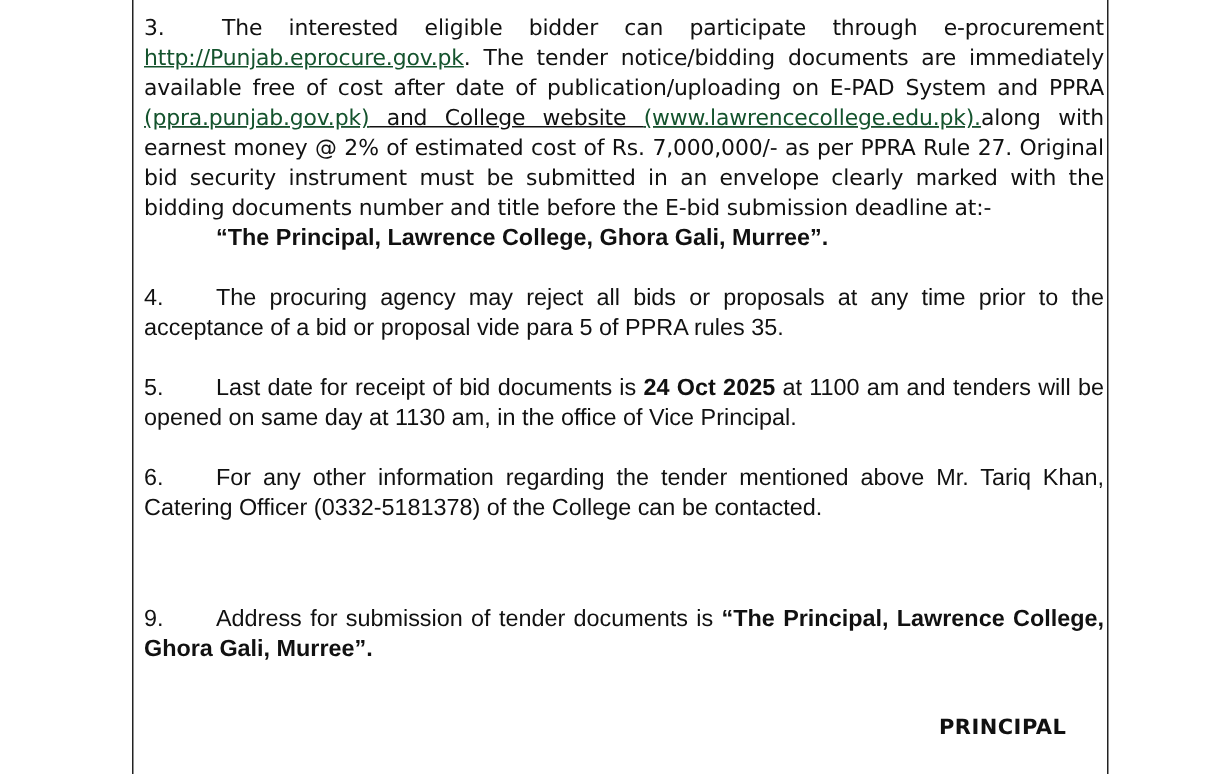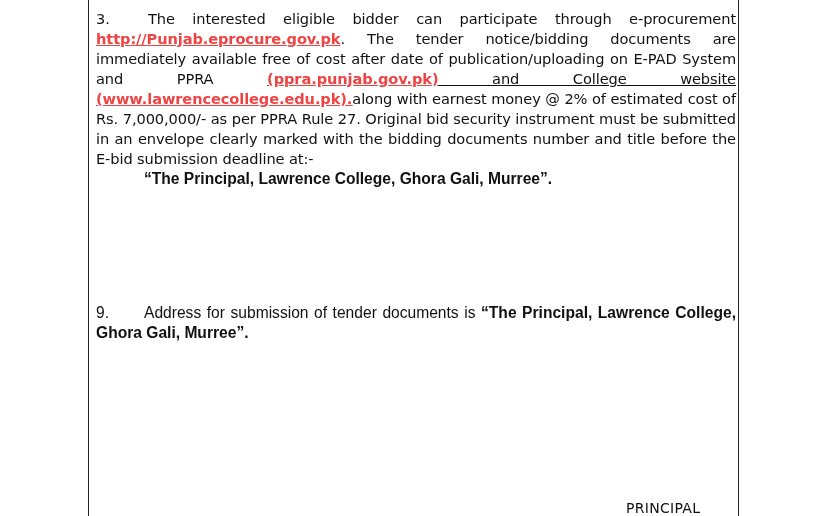--- a/index.html
+++ b/index.html
@@ -28,31 +28,31 @@
   .para1 .num { display: inline-block; width: 52px; }
   .narrow {
     font-family: "Liberation Sans Narrow", "Liberation Sans", sans-serif;
     font-size: 15.6px;
     line-height: 20px;
     text-align: justify;
     transform-origin: left top;
   }
   .p { margin: 0; }
   .num2 { display: inline-block; width: 48px; }
-  a.link { color: #ef4444; text-decoration: underline; font-weight: bold; }
+  a.link { color: #14532d; text-decoration: underline; }
   .ul { text-decoration: underline; }
   .addr1 { font-weight: bold; padding-left: 48px; }
   .b { font-weight: bold; }
   .gap-lg { height: 20px; }
   .gap-md { height: 17px; }
   .principal {
     position: absolute;
-    left: 626px; top: 500px;
+    left: 626px; top: 477px;
     font-family: "DejaVu Sans", sans-serif;
-    font-weight: normal;
+    font-weight: bold;
     font-size: 14px;
     letter-spacing: 0.3px;
     color: #111;
   }
 </style>
 </head>
 <body>
 
 <div class="page"></div>
 
@@ -62,26 +62,35 @@
     <span class="num">3.</span><span>The interested eligible bidder can participate through e-procurement</span>
     <a class="link" href="#">http://Punjab.eprocure.gov.pk</a><span>. The tender notice/bidding documents are immediately available free of cost after date of publication/uploading on E-PAD System and  PPRA</span>
     <span class="ul"><a class="link" href="#">(ppra.punjab.gov.pk)</a><span> and College website </span><a class="link" href="#">(www.lawrencecollege.edu.pk).</a></span><span>along with earnest money @ 2% of estimated cost of Rs. 7,000,000/- as per PPRA Rule 27. Original bid security instrument must be submitted in an envelope clearly marked with the bidding documents number and title before the E-bid submission deadline at:-</span>
   </p>
 
   <div class="narrow">
     <p class="p addr1">“The Principal, Lawrence College, Ghora Gali, Murree”.</p>
 
     <div class="gap-lg"></div>
 
+    <p class="p">
+      <span class="num2">4.</span><span>The procuring agency may reject all bids or proposals at any time prior to the acceptance of a bid or proposal vide para 5 of PPRA rules 35.</span>
+    </p>
 
     <div class="gap-lg"></div>
 
+    <p class="p">
+      <span class="num2">5.</span><span>Last date for receipt of bid documents is </span><span class="b">24 Oct 2025</span><span> at 1100 am and tenders will be opened on same day at 1130 am, in the office of Vice Principal.</span>
+    </p>
 
     <div class="gap-lg"></div>
 
+    <p class="p">
+      <span class="num2">6.</span><span>For any other information regarding the tender mentioned above Mr. Tariq Khan, Catering Officer (0332-5181378) of the College can be contacted.</span>
+    </p>
 
     <div class="gap-lg"></div>
 
 
     <div class="gap-md"></div>
 
 
     <div class="gap-md"></div>
 
     <p class="p">

